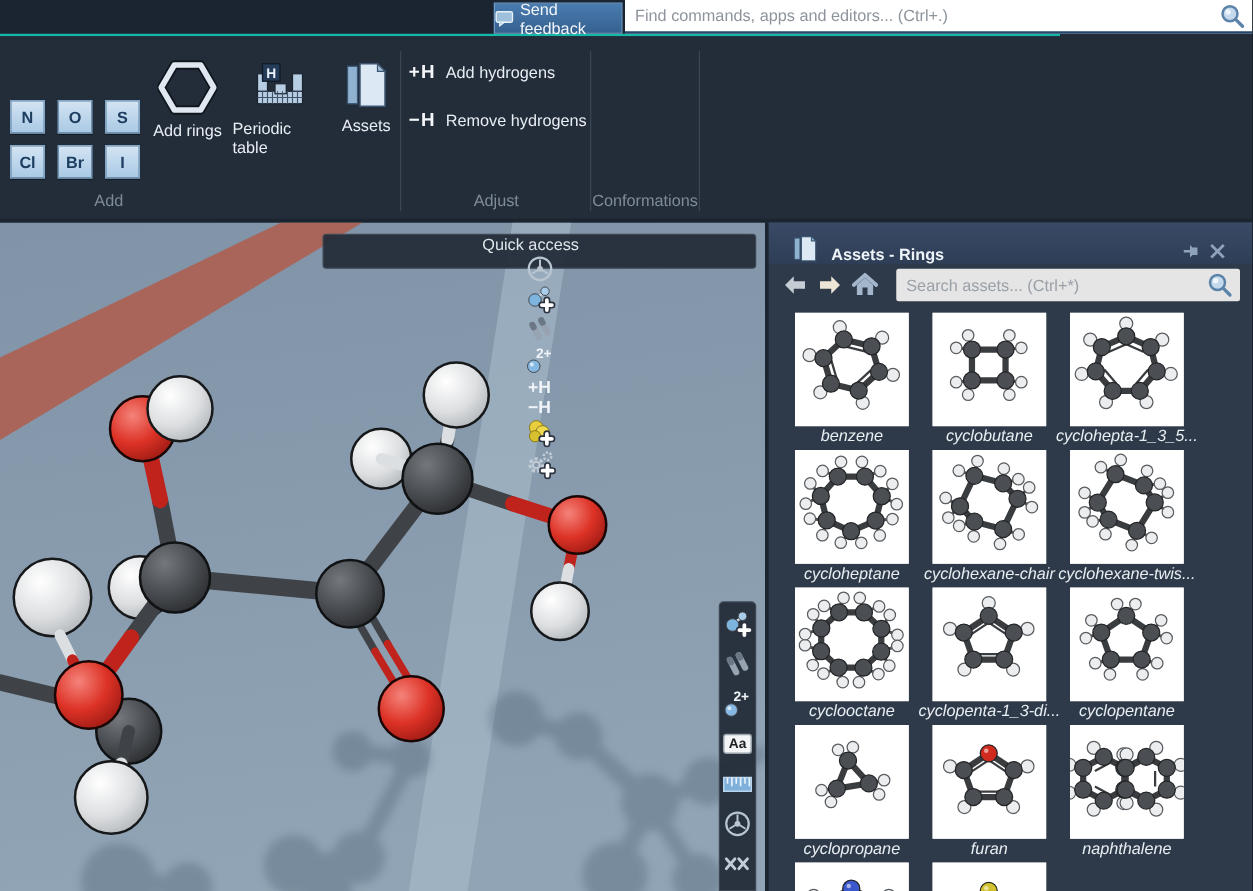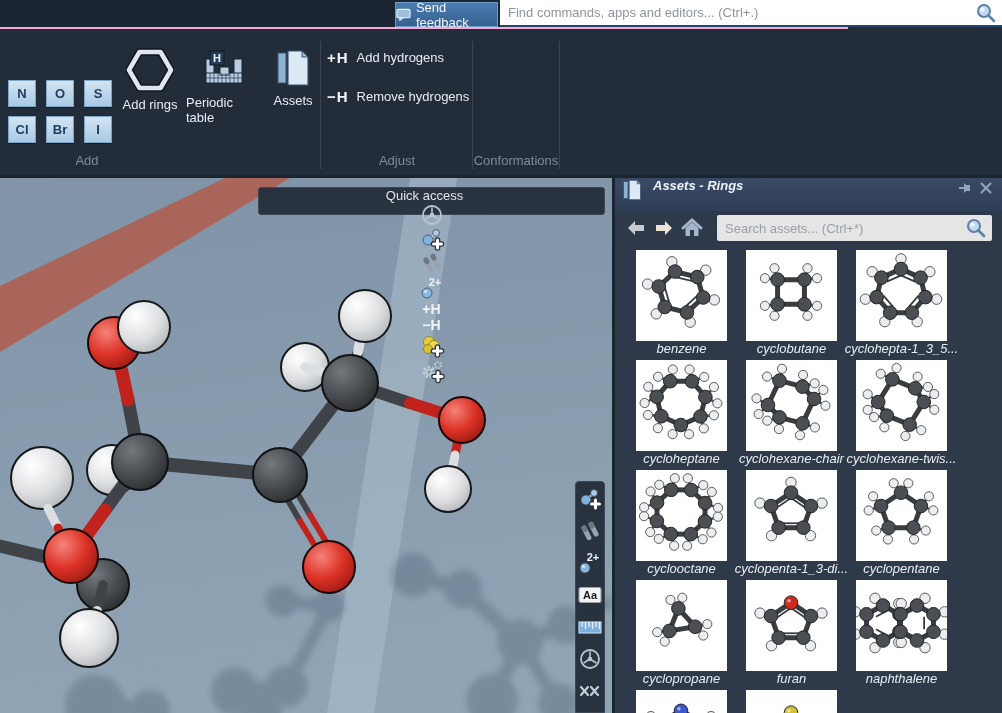--- a/index.html
+++ b/index.html
@@ -1,21 +1,21 @@
 <!DOCTYPE html>
 <html><head>
 <meta charset="utf-8">
 <style>
   html,body{margin:0;padding:0;background:#10161f;}
   *{box-sizing:border-box;font-family:"Liberation Sans","DejaVu Sans",sans-serif;}
   #app{position:relative;width:1002px;height:713px;overflow:hidden;background:#232d3a;}
   .dots{background-image:radial-gradient(rgba(180,200,220,0.06) 1px,transparent 1px);background-size:7px 7px;}
 
   
-  #titlebar{position:absolute;left:0;top:0;width:848px;height:29px;background:#1b2532;border-bottom:2px solid #f9a8d4;}
+  #titlebar{position:absolute;left:0;top:0;width:848px;height:29px;background:#1b2532;border-bottom:2px solid #14b8a6;}
   #sendFeedback{position:absolute;left:395px;top:2px;width:103px;height:25px;background:linear-gradient(#4a7cb0,#35618f);
     border:1px solid #6e9cc8;color:#f2f6fa;font-size:13px;display:flex;align-items:center;justify-content:center;gap:5px;cursor:default;}
   #cmdSearchWrap{position:absolute;left:500px;top:0px;width:502px;height:27px;background:#ffffff;display:flex;align-items:center;border-bottom:2px solid #24466b;}
   #cmdSearch{flex:1;border:none;outline:none;font-size:13px;color:#444;padding:0 8px;background:transparent;}
   #cmdSearch::placeholder{color:#8e949c;}
   .magwrap{width:24px;height:24px;flex:0 0 auto;margin-right:4px;}
 
   
   #ribbon{position:absolute;left:0;top:29px;width:1002px;height:149px;background:#232d3a;border-bottom:3px solid #1b2530;}
   .vsep{position:absolute;top:12px;height:128px;width:1px;background:#3a4554;}
@@ -33,21 +33,21 @@
     border:1px solid #3e4854;border-radius:3px;display:flex;align-items:center;padding:0 8px;gap:0;flex-direction:column;}
   #quickbar .qlabel{color:#dfe5ea;font-size:13px;margin-right:14px;white-space:nowrap;}
   .qicon{width:33px;height:26px;display:flex;align-items:center;justify-content:center;color:#e9edf2;font-weight:bold;font-size:13px;cursor:default;}
   #sidebar-tools{position:absolute;left:575px;top:303px;width:30px;height:232px;background:rgba(36,45,57,.95);
     border:1px solid #3e4854;border-radius:4px 4px 0 0;display:flex;flex-direction:column;align-items:center;padding-top:4px;gap:7px;}
   .sicon{width:26px;height:25px;display:flex;align-items:center;justify-content:center;color:#e9edf2;font-weight:bold;font-size:13px;cursor:default;}
 
   
   #panel{position:absolute;left:612px;top:178px;width:390px;height:535px;background:#2e3a49;border-left:3px solid #1c2430;}
   #panelHeader{position:absolute;left:0;top:0;width:100%;height:33px;background:linear-gradient(#3a4a66,#2e3e56);
-    display:flex;align-items:flex-start;padding:0 6px;font-style:italic;}
+    display:flex;align-items:flex-end;padding:0 18px;}
   #panelTitle{color:#eef3f8;font-weight:bold;font-size:13px;margin-left:10px;flex:1;}
   .hdrBtn{width:20px;height:20px;display:flex;align-items:center;justify-content:center;color:#8fa3bb;cursor:default;}
   #panelToolbar{position:absolute;left:0;top:33px;width:100%;height:34px;display:flex;align-items:center;padding:0 10px;gap:6px;}
   .navBtn{width:22px;height:22px;display:flex;align-items:center;justify-content:center;cursor:default;}
   #assetSearchWrap{margin-left:8px;flex:1;height:26px;background:#e5e5e5;border-radius:2px;display:flex;align-items:center;}
   #assetSearch{flex:1;border:none;outline:none;font-size:13px;color:#444;padding:0 8px;background:transparent;min-width:0;}
   #assetSearch::placeholder{color:#9aa0a8;}
   #assetGrid{position:absolute;left:21px;top:72px;width:340px;height:463px;overflow:hidden;
     display:grid;grid-template-columns:91px 91px 91px;column-gap:19px;row-gap:4px;align-content:start;font-style:italic;}
   .thumbCell{width:91px;display:flex;flex-direction:column;align-items:center;cursor:default;}

